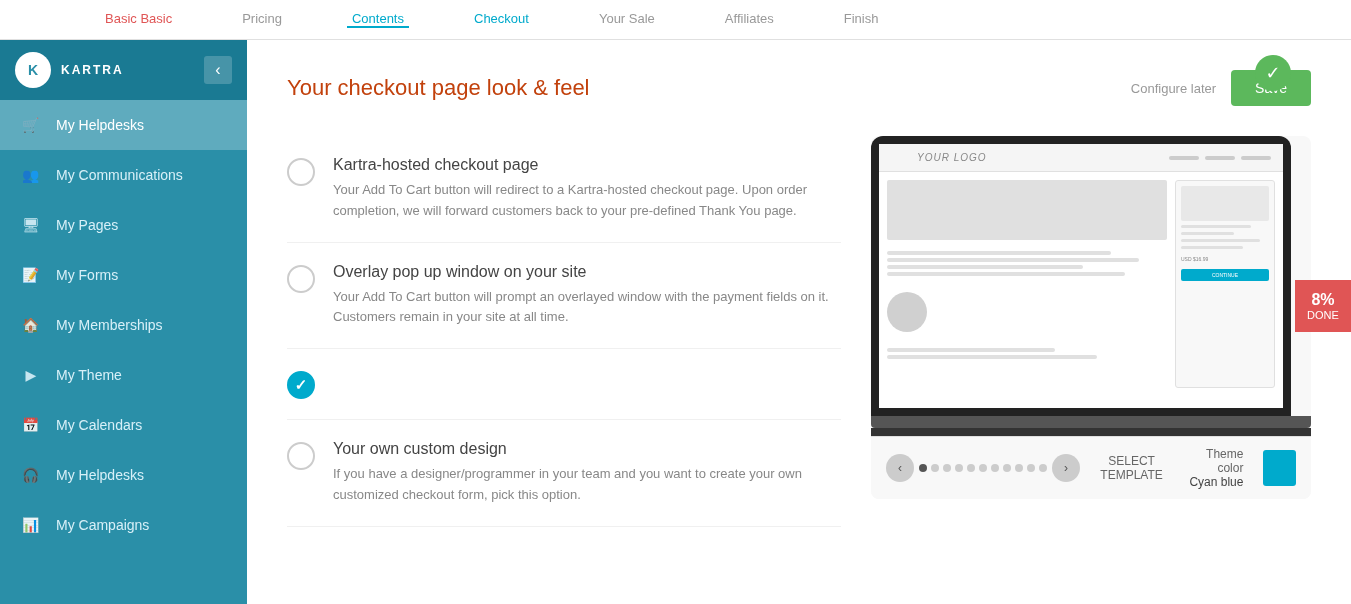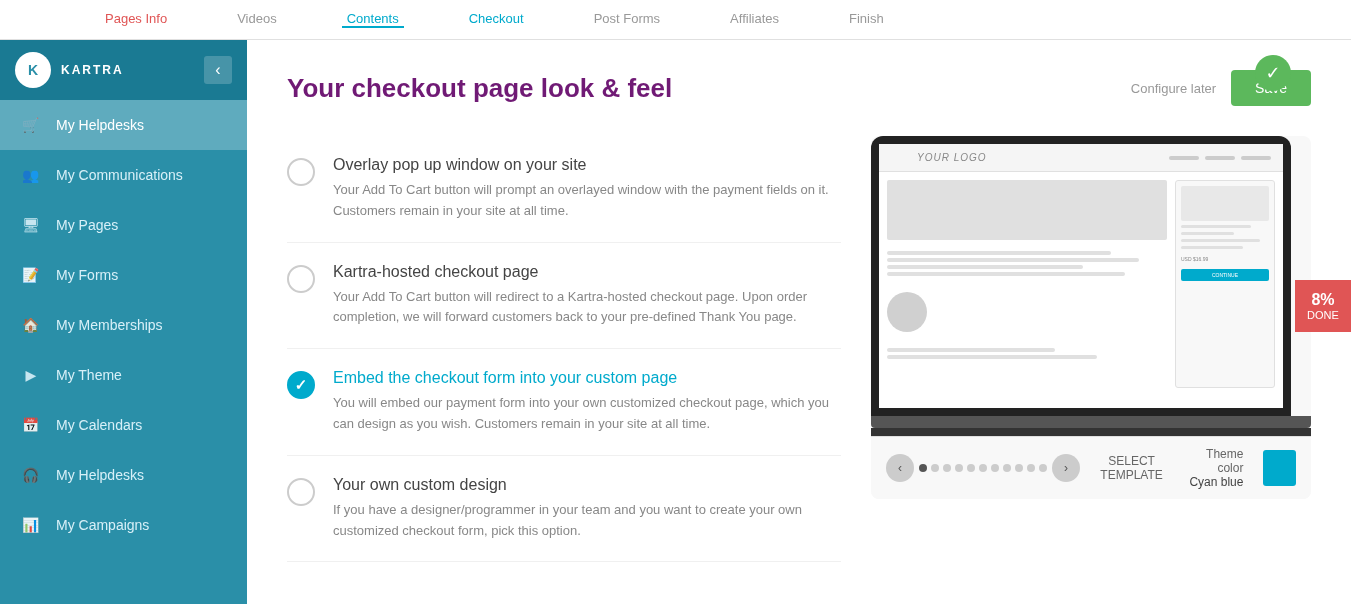--- a/index.html
+++ b/index.html
@@ -164,23 +164,23 @@
       position: relative;
     }
 
     .page-title-row {
       display: flex;
       align-items: center;
       justify-content: space-between;
       margin-bottom: 30px;
     }
     .page-title {
-      font-size: 26px;
-      font-weight: 700;
-      color: #701a75;
+      font-size: 22px;
+      font-weight: 400;
+      color: #c2410c;
     }
     .title-actions {
       display: flex;
       align-items: center;
       gap: 15px;
     }
     .configure-later-link {
       color: #999;
       font-size: 13px;
       cursor: pointer;
@@ -463,25 +463,25 @@
       background: #00aacc;
       border-radius: 3px;
       cursor: pointer;
     }
   </style>
 </head>
 <body>
 
 <div class="top-nav">
   <div class="top-nav-steps">
-    <a class="top-nav-step completed">Pages Info</a>
-    <a class="top-nav-step normal">Videos</a>
+    <a class="top-nav-step completed">Basic Basic</a>
+    <a class="top-nav-step normal">Pricing</a>
     <a class="top-nav-step active">Contents</a>
     <a class="top-nav-step current-page">Checkout</a>
-    <a class="top-nav-step normal">Post Forms</a>
+    <a class="top-nav-step normal">Your Sale</a>
     <a class="top-nav-step normal">Affiliates</a>
     <a class="top-nav-step normal">Finish</a>
   </div>
 </div>
 
 <div class="layout">
 
   <div class="sidebar">
     <div class="sidebar-header">
       <div class="logo-area">
@@ -549,39 +549,35 @@
       </div>
 
       <div class="content-columns">
 
         <div class="left-column">
           <div class="options-list">
 
             <div class="option-item">
               <div class="radio-circle"></div>
               <div class="option-content">
+                <div class="option-title">Kartra-hosted checkout page</div>
+                <div class="option-desc">Your Add To Cart button will redirect to a Kartra-hosted checkout page. Upon order completion, we will forward customers back to your pre-defined Thank You page.</div>
+              </div>
+            </div>
+
+            <div class="option-item">
+              <div class="radio-circle"></div>
+              <div class="option-content">
                 <div class="option-title">Overlay pop up window on your site</div>
                 <div class="option-desc">Your Add To Cart button will prompt an overlayed window with the payment fields on it. Customers remain in your site at all time.</div>
               </div>
             </div>
 
             <div class="option-item">
-              <div class="radio-circle"></div>
-              <div class="option-content">
-                <div class="option-title">Kartra-hosted checkout page</div>
-                <div class="option-desc">Your Add To Cart button will redirect to a Kartra-hosted checkout page. Upon order completion, we will forward customers back to your pre-defined Thank You page.</div>
-              </div>
-            </div>
-
-            <div class="option-item">
               <div class="radio-circle checked"></div>
-              <div class="option-content">
-                <div class="option-title selected">Embed the checkout form into your custom page</div>
-                <div class="option-desc">You will embed our payment form into your own customized checkout page, which you can design as you wish. Customers remain in your site at all time.</div>
-              </div>
             </div>
 
             <div class="option-item">
               <div class="radio-circle"></div>
               <div class="option-content">
                 <div class="option-title">Your own custom design</div>
                 <div class="option-desc">If you have a designer/programmer in your team and you want to create your own customized checkout form, pick this option.</div>
               </div>
             </div>
 

